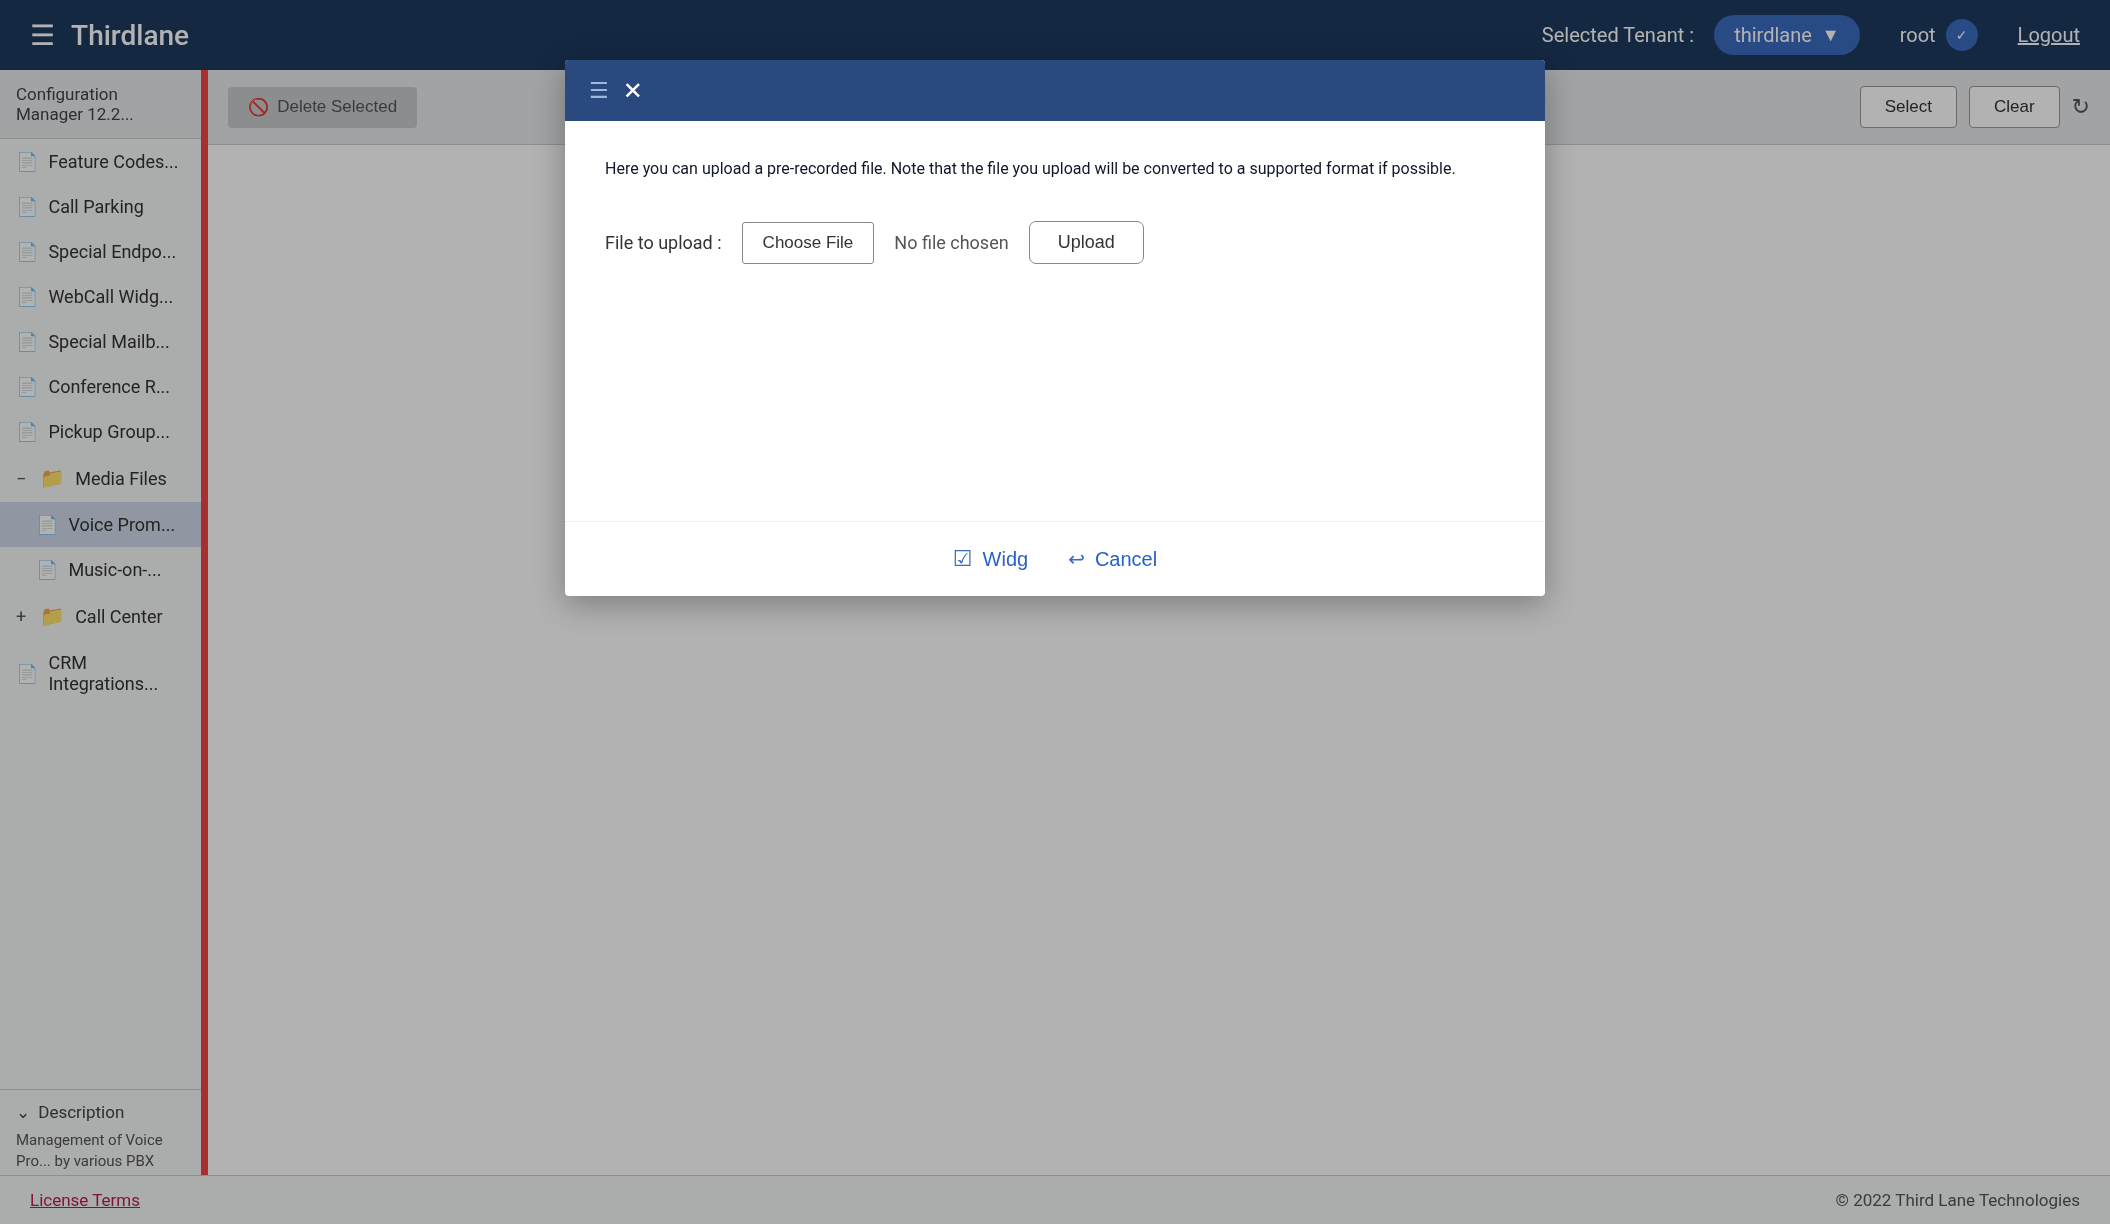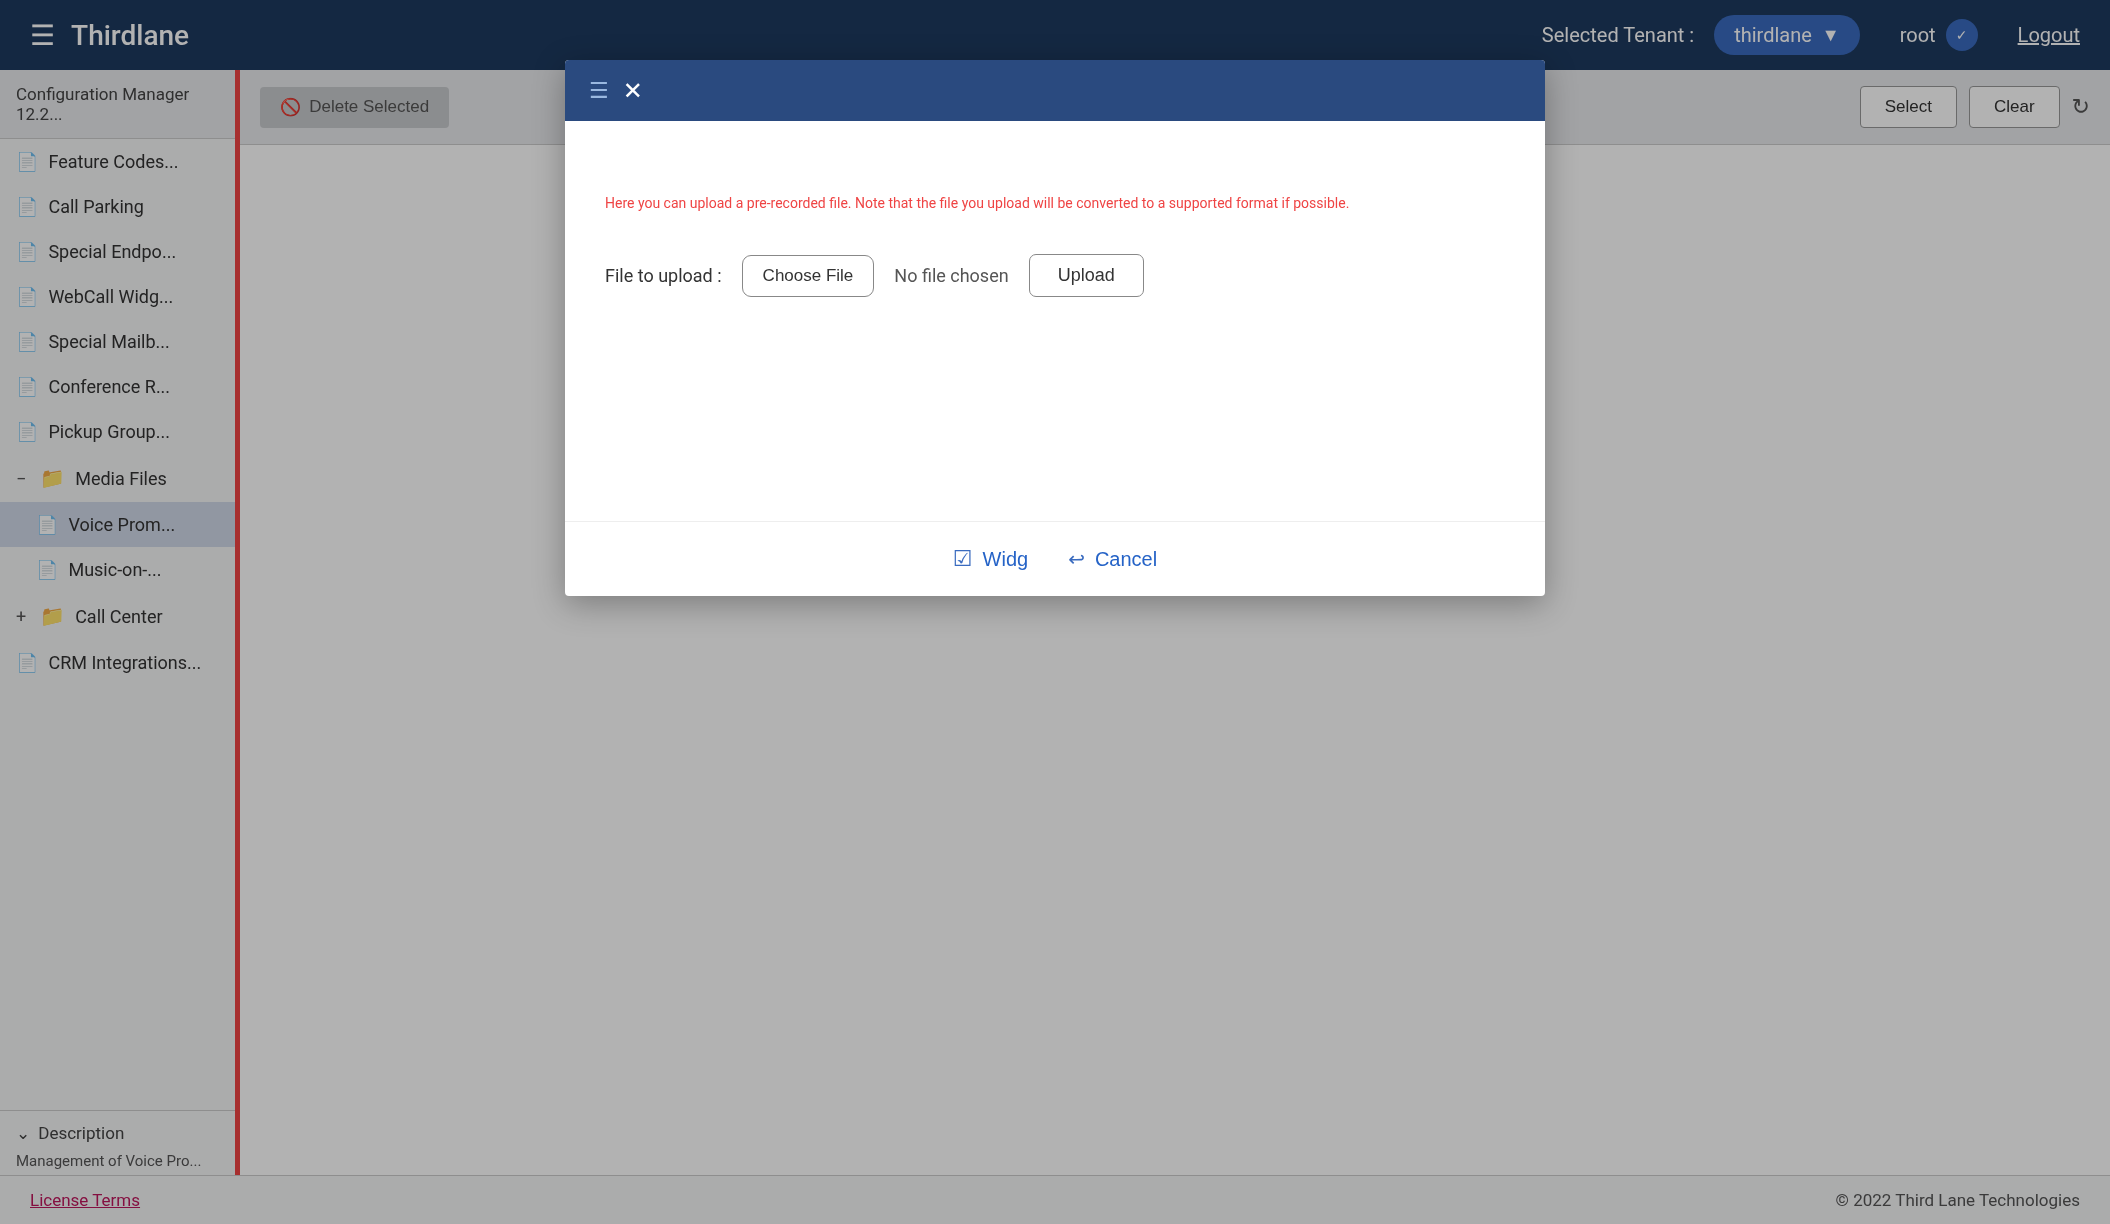--- a/index.html
+++ b/index.html
@@ -93,23 +93,23 @@
     }
 
     
     .main-layout {
       display: flex;
       height: calc(1224px - 70px);
     }
 
     
     .sidebar {
-      width: 240px;
+      width: 208px;
       background: #f5f6f7;
-      border-right: 5px solid #ef4444;
+      border-right: 7px solid #ef4444;
       overflow: hidden;
       flex-shrink: 0;
       display: flex;
       flex-direction: column;
     }
     .sidebar-header {
       background: #e8eaed;
       padding: 14px 16px;
       font-size: 17px;
       color: #444;
@@ -326,39 +326,38 @@
       color: white;
       font-size: 24px;
       cursor: pointer;
       line-height: 1;
     }
     .modal-body {
       padding: 36px 40px;
       min-height: 400px;
     }
     .modal-description {
-      font-size: 14px;
-      color: #ef4444;
+      font-size: 16px;
+      color: #0f172a;
       line-height: 1.5;
       margin-bottom: 40px;
-      margin-top: 36px;
     }
     .file-upload-row {
       display: flex;
       align-items: center;
       gap: 20px;
     }
     .file-upload-label {
       font-size: 18px;
       color: #333;
     }
     .choose-file-btn {
       background: white;
       border: 1px solid #888;
-      border-radius: 9px;
+      border-radius: 3px;
       padding: 10px 20px;
       font-size: 17px;
       color: #333;
       cursor: pointer;
     }
     .no-file-text {
       font-size: 18px;
       color: #555;
     }
     .upload-btn {

